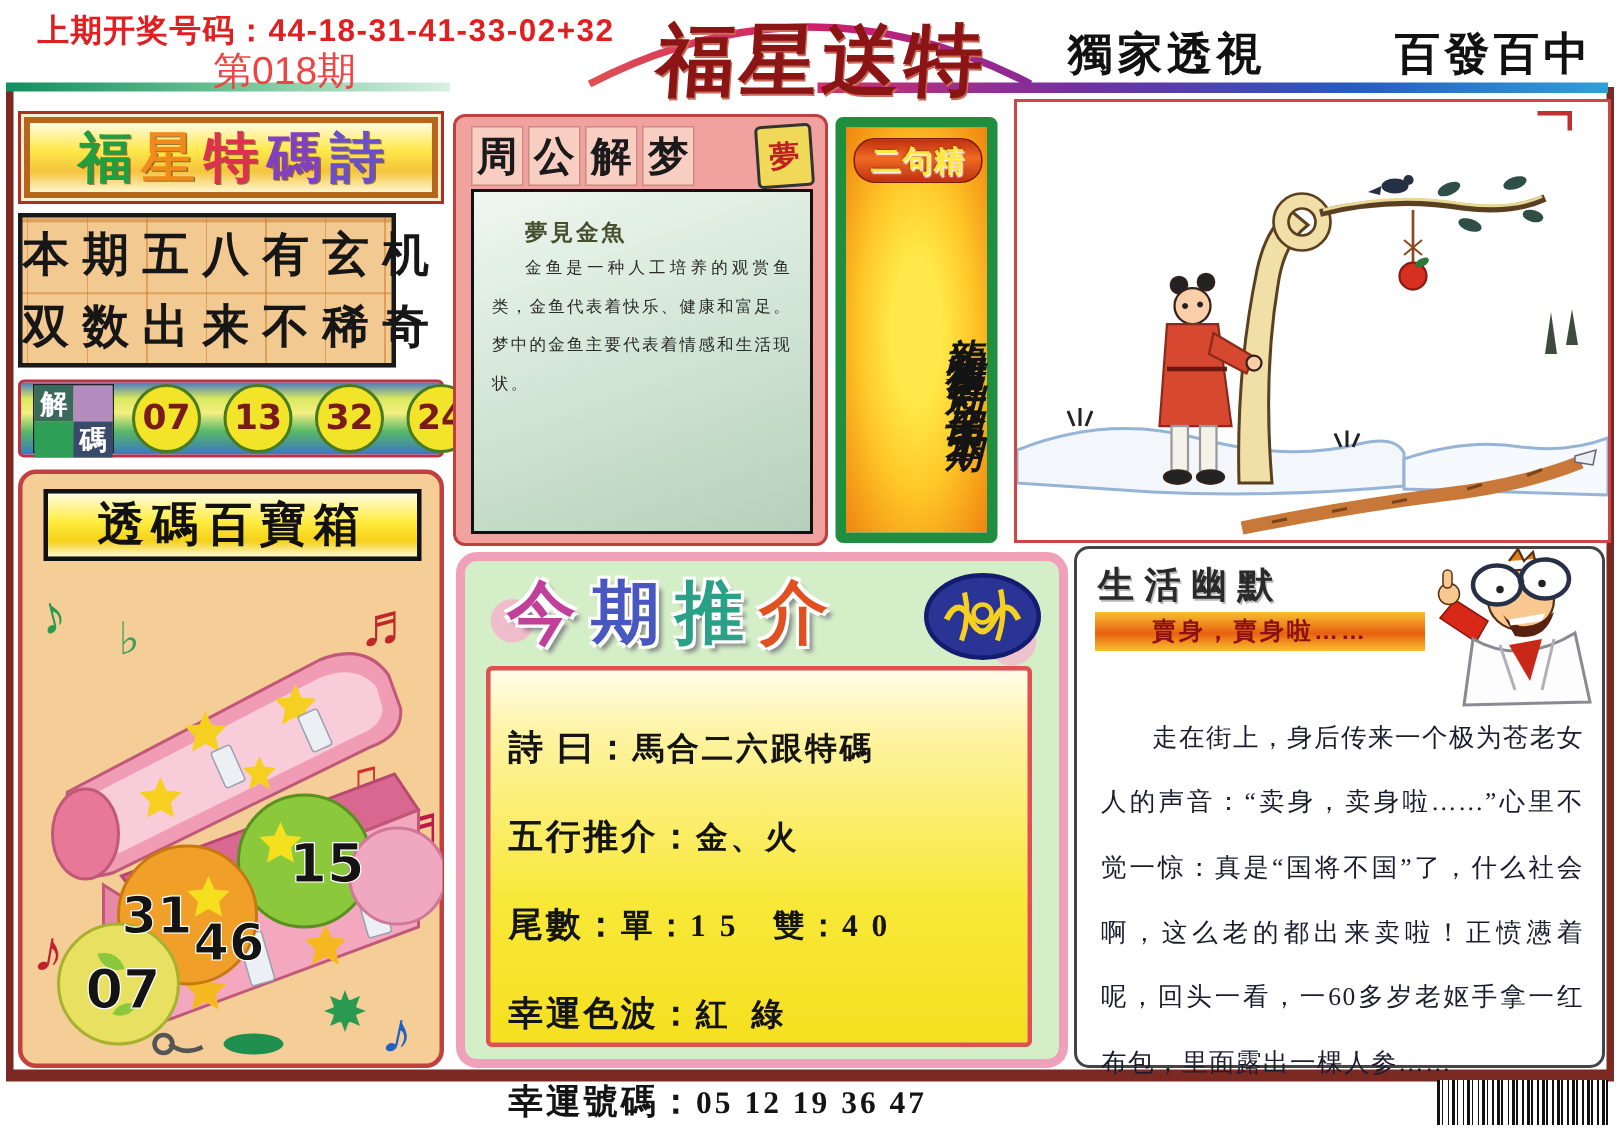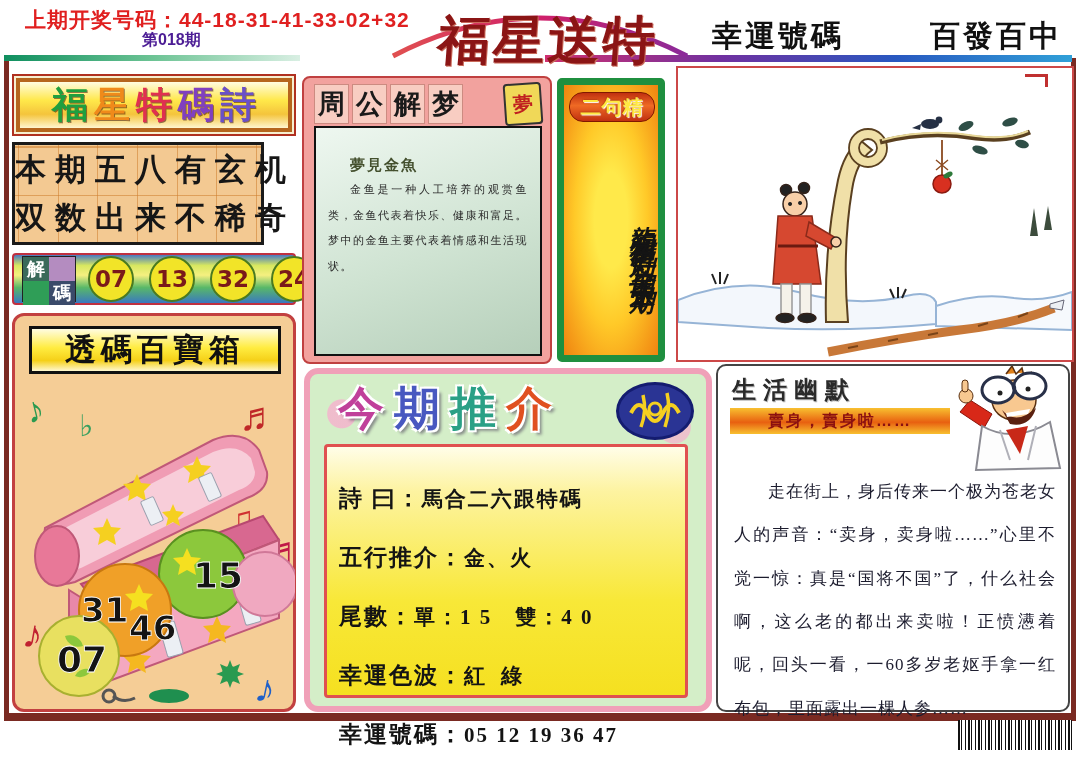--- a/index.html
+++ b/index.html
@@ -10,21 +10,21 @@
   .frame-left{position:absolute;left:4px;top:58px;width:5px;height:660px;background:#7a2a22;}
   .frame-right{position:absolute;left:1071px;top:58px;width:5px;height:660px;background:#7a2a22;}
   .frame-bottom{position:absolute;left:4px;top:713px;width:1072px;height:8px;background:#7a2a22;}
   .frame-top-left{position:absolute;left:4px;top:55px;width:296px;height:6px;
     background:linear-gradient(90deg,#0f8f5f,#6cc394,#d9efe3);}
   .frame-top-right{position:absolute;left:545px;top:55px;width:527px;height:7px;
     background:linear-gradient(90deg,#d03070,#7030a0,#2858c0,#30a0d8);}
 
   
   .prev-draw{position:absolute;left:25px;top:6px;font-size:21px;font-weight:bold;color:#e02020;letter-spacing:1px;}
-  .issue{position:absolute;left:142px;top:30px;font-size:16px;font-weight:bold;color:#4c1d95;}
+  .issue{position:absolute;left:142px;top:30px;font-size:26px;font-weight:normal;color:#ef4444;}
   .masthead{position:absolute;left:418px;top:6px;width:260px;text-align:center;font-size:52px;font-weight:bold;
     color:#8b1515;letter-spacing:3px;transform:skewX(-4deg);text-shadow:1px 1px 0 #c96a5a;}
   .mast-arc{position:absolute;left:388px;top:-4px;}
   .slogan-left{position:absolute;left:712px;top:16px;font-size:30px;font-weight:bold;color:#111;letter-spacing:3px;}
   .slogan-right{position:absolute;left:930px;top:16px;font-size:30px;font-weight:bold;color:#111;letter-spacing:3px;}
 
   
   .poem-title-box{position:absolute;left:12px;top:74px;width:284px;height:62px;border:2px solid #b03020;
     background:#f7efd0;padding:2px;box-sizing:border-box;}
   .poem-title-inner{width:100%;height:100%;box-sizing:border-box;border:4px solid #b5651d;
@@ -67,21 +67,21 @@
     background:#f2a29e;border:2px solid #c04040;border-radius:8px;}
   .dream-title{position:absolute;left:10px;top:6px;display:flex;gap:3px;}
   .dream-title span{background:#f8cdc2;border:1px solid rgba(150,60,50,.45);padding:1px 3px;
     font-size:27px;font-weight:bold;color:#1a1a1a;font-family:"Liberation Serif",serif;}
   .dream-stamp{position:absolute;right:8px;top:5px;width:34px;height:38px;background:#f0d858;border:2px solid #333;
     border-radius:4px;display:flex;align-items:center;justify-content:center;font-size:20px;font-weight:bold;
     color:#c02020;transform:rotate(-4deg);}
   .dream-inner{position:absolute;left:10px;top:48px;width:228px;height:230px;box-sizing:border-box;
     border:2px solid #111;background:linear-gradient(160deg,#eef7f0,#cfe3d2 55%,#b6cfba);
     padding:8px 12px;}
-  .dream-sub{font-size:15px;font-weight:bold;color:#44502e;margin:20px 0 2px 22px;letter-spacing:2px;
+  .dream-sub{font-size:15px;font-weight:bold;color:#44502e;margin:10px 0 2px 22px;letter-spacing:2px;
     font-family:"Liberation Serif",serif;}
   .dream-body{font-size:11px;color:#2a2a2a;line-height:2.32;letter-spacing:1.5px;text-indent:2em;
     text-align:justify;font-family:"Liberation Serif","DejaVu Serif",serif;margin:0;}
 
   
   .phrase-box{position:absolute;left:557px;top:78px;width:108px;height:284px;box-sizing:border-box;
     border:7px solid #1f8f3f;border-radius:5px;
     background:radial-gradient(ellipse at center,#ffe94a 25%,#ffc928 55%,#f59a18 85%,#ef8410 100%);}
   .phrase-title{position:absolute;left:5px;top:7px;width:84px;height:28px;border-radius:14px;border:1px solid #801800;
     background:linear-gradient(180deg,#c03010,#ef6a24 45%,#c03010);display:flex;align-items:center;justify-content:center;
@@ -158,21 +158,21 @@
     <defs>
         <linearGradient id="arcg" x1="0" y1="0" x2="1" y2="0">
       <stop offset="0" stop-color="#e05050"></stop>
           <stop offset="0.5" stop-color="#d0206a"></stop>
           <stop offset="1" stop-color="#8a2a9a"></stop>
     </linearGradient>
       </defs>
     <path d="M5,60 Q152,-16 299,60" stroke="url(#arcg)" stroke-width="5" fill="none"></path>
   </svg>
   <div class="masthead">福星送特</div>
-  <div class="slogan-left">幸運號碼</div>
+  <div class="slogan-left">獨家透視</div>
   <div class="slogan-right">百發百中</div>
 
   <div class="poem-title-box">
     <div class="poem-title-inner">
       <span class="ptc0">福</span>
       <span class="ptc1">星</span>
       <span class="ptc2">特</span>
       <span class="ptc3">碼</span>
       <span class="ptc4">詩</span>
     </div>

